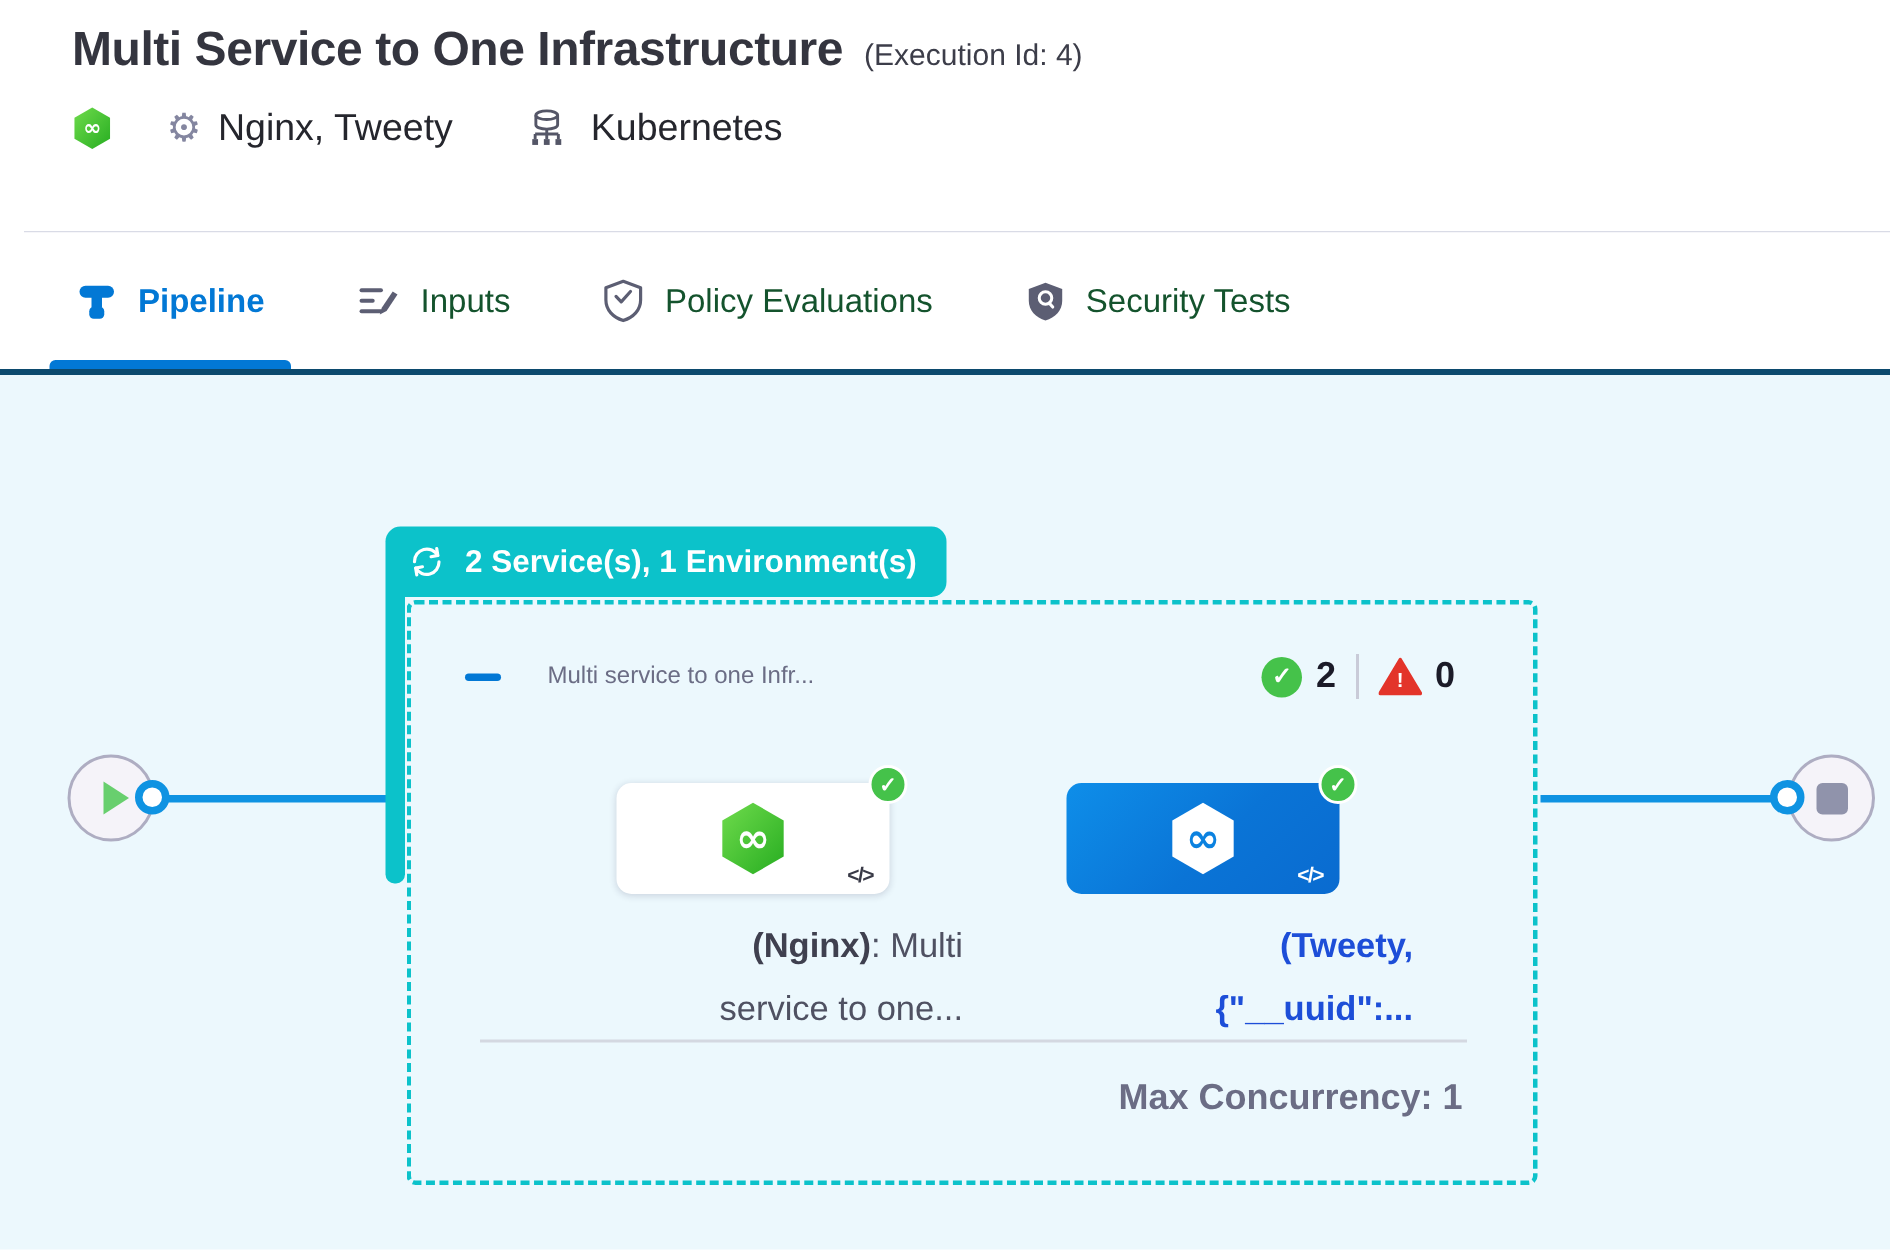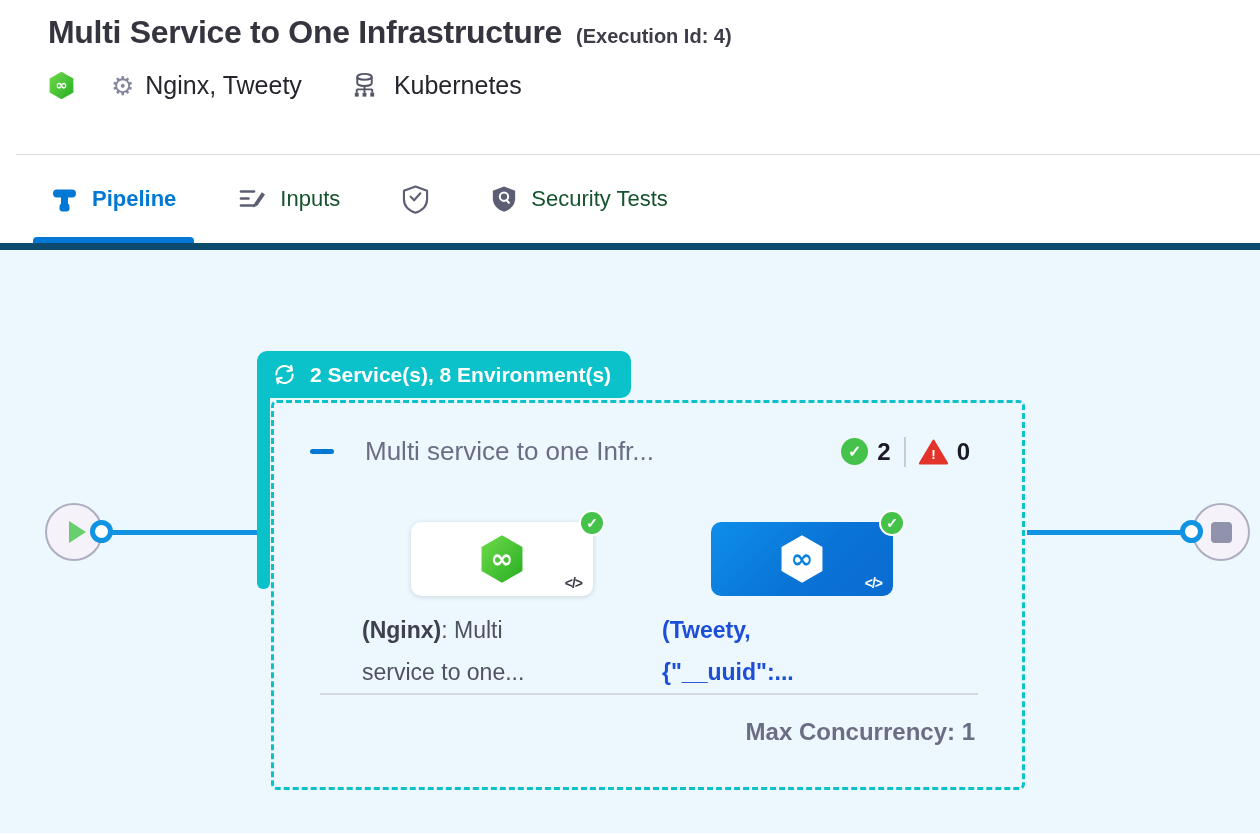--- a/index.html
+++ b/index.html
@@ -7,30 +7,30 @@
   body {
     width:1260px; height:834px; overflow:hidden;
     font-family:"Liberation Sans", sans-serif;
     background:#ffffff; color:#383946;
   }
 
   
   .header { height:155px; background:#fff; border-bottom:1px solid #d9dbe6; padding-left:32px;margin-left:16px; }
   .title-row { display:flex; align-items:baseline; padding-top:14px; }
   .page-title { font-size:32px; font-weight:700; color:#34353f; letter-spacing:-0.3px; margin:0; }
-  .exec-id { font-size:20px; font-weight:700; color:#3c3d49; margin-left:14px; }
+  .exec-id { font-size:20px; font-weight:400; color:#3c3d49; margin-left:14px; }
   .meta-row { display:flex; align-items:center; margin-top:20px; }
   .cd-logo { margin-right:36px; display:flex; }
   .gear { font-family:"DejaVu Sans", sans-serif; font-size:26px; color:#8486a0; margin-right:11px; line-height:1; }
   .meta-text { font-size:25px; color:#25262d; }
   .svc-names { margin-right:48px; }
   .infra-ico { margin-right:15px; display:flex; }
 
   
-  .tabbar { height:95px; background:#fff; border-bottom:7px solid #0c4a6e; display:flex; align-items:stretch; padding-left:33px; }
+  .tabbar { height:95px; background:#fff; border-bottom:4px solid #0c4a6e; display:flex; align-items:stretch; padding-left:33px; }
   .tab { display:flex; align-items:center; gap:14px; padding:0 18px; margin-right:26px; font-size:22px; color:#14532d; position:relative; cursor:pointer; }
   .tab .ticon { display:flex; }
   .tab.active { color:#0278d5; font-weight:700; }
   .tab.active::after { content:''; position:absolute; left:0; right:0; bottom:0; height:6px; background:#0278d5; border-radius:4px 4px 0 0; }
 
   
   .canvas { position:relative; height:583px; background:#ecf8fd; }
 
   .edge { position:absolute; height:5px; background:#0f93e2; top:280px; z-index:1; }
   .edge-left  { left:102px; width:164px; }
@@ -53,39 +53,39 @@
                 display:flex; align-items:center; gap:13px; padding:0 20px 0 15px;
                 color:#fff; font-size:21px; font-weight:600; cursor:pointer; white-space:nowrap; }
   .loop-strip { position:absolute; left:257px; top:148px; width:13px; height:191px;
                 background:#0cc2ca; border-radius:0 0 6px 6px; z-index:2; }
 
   .stage-box { position:absolute; left:271px; top:150px; width:754px; height:390px; z-index:3;
                border:3px dashed #0cc2ca; border-radius:6px; background:#ecf8fd; }
 
   .stage-header { display:flex; align-items:center; margin:33px 52px 0 36px; }
   .minus-bar { width:24px; height:5px; background:#0278d5; border-radius:3px; margin-right:31px; cursor:pointer; flex:none; }
-  .stage-title { font-size:26px; color:#6b6d85; flex:1; white-space:nowrap; overflow:hidden; }
+  .stage-title { font-size:16px; color:#6b6d85; flex:1; white-space:nowrap; overflow:hidden; }
   .counts { display:flex; align-items:center; font-size:24px; font-weight:600; color:#1b1b28; }
   .check-circle { width:27px; height:27px; border-radius:50%; background:#45c24a; color:#fff;
                   display:flex; align-items:center; justify-content:center; font-size:16px; font-weight:700; margin-right:9px; flex:none; }
   .count-div { width:2px; height:30px; background:#c9cbd8; margin:0 13px; }
   .warn-ico { margin-right:9px; display:flex; }
 
   .service-card { position:absolute; width:182px; height:74px; border-radius:10px; cursor:pointer; }
   .card-nginx  { left:137px; top:119px; background:#ffffff; box-shadow:0 1px 5px rgba(30,30,70,.16); }
   .card-tweety { left:437px; top:119px; background:linear-gradient(135deg,#0e8ee9 0%,#0a74d6 55%,#0a6bd0 100%); }
   .card-logo { position:absolute; left:50%; top:50%; transform:translate(-50%,-50%); display:flex; }
   .code-glyph { position:absolute; right:11px; bottom:5px; font-size:14px; font-weight:700; letter-spacing:-1px; }
   .code-dark { color:#383946; }
   .code-light { color:#ffffff; }
   .status-badge { position:absolute; top:-12px; right:-12px; width:26px; height:26px; border-radius:50%;
                   background:#45c24a; border:2px solid #fff; color:#fff; font-size:14px; font-weight:700;
                   display:flex; align-items:center; justify-content:center; }
 
-  .svc-label { position:absolute; top:206px; width:280px; text-align:left;
+  .svc-label { position:absolute; top:206px; width:280px; text-align:right;
                font-size:23px; line-height:42px; color:#4f5162; }
   .svc-label .b { font-weight:700; color:#3f404f; }
   .label-nginx  { left:88px; }
   .label-tweety { left:388px; font-weight:700; color:#1d4ed8; }
 
   .stage-divider { position:absolute; left:46px; top:290px; width:658px; height:2px; background:#d4d8e1; }
   .max-conc { position:absolute; top:315px; right:47px; font-size:24px; font-weight:700; color:#6b6d85; }
 </style>
 </head>
 <body>
@@ -148,20 +148,21 @@
     </span>
     <span>Inputs</span>
   </div>
   <div class="tab">
     <span class="ticon">
       <svg width="27" height="29" viewBox="0 0 28 30" fill="none" stroke="#5c5e73" stroke-width="2.2" stroke-linejoin="round">
         <path d="M14 1.5 L26 6 V14.5 C26 21.5 21 26.5 14 28.7 C7 26.5 2 21.5 2 14.5 V6 Z"></path>
         <path d="M9 12 l3.6 3.8 L19 8.6" stroke-linecap="round"></path>
       </svg>
     </span>
+    <span>Policy Evaluations</span>
   </div>
   <div class="tab">
     <span class="ticon">
       <svg width="26" height="28" viewBox="0 0 28 30">
         <path d="M14 1.5 L26 6 V14.5 C26 21.5 21 26.5 14 28.7 C7 26.5 2 21.5 2 14.5 V6 Z" fill="#5c5e73"></path>
         <circle cx="14" cy="12.5" r="4.5" fill="none" stroke="#ffffff" stroke-width="2.2"></circle>
         <path d="M16.8 16.2 l2.4 2.8" stroke="#ffffff" stroke-width="2.2" stroke-linecap="round"></path>
       </svg>
     </span>
     <span>Security Tests</span>
@@ -180,21 +181,21 @@
 
   <div class="loop-badge">
     <span style="display:flex;">
       <svg width="25" height="25" viewBox="0 0 26 26" fill="none" stroke="#ffffff" stroke-width="2.2" stroke-linecap="round" stroke-linejoin="round">
         <path d="M4.5 13 A 8.6 8.6 0 0 1 20.6 8.6"></path>
         <path d="M19.9 3.9 l0.8 4.7 -4.7 0.9"></path>
         <path d="M21.5 13 A 8.6 8.6 0 0 1 5.4 17.4"></path>
         <path d="M6.1 22.1 l-0.8 -4.7 4.7 -0.9"></path>
       </svg>
     </span>
-    <span>2 Service(s), 8 Environment(s)</span>
+    <span>2 Service(s), 1 Environment(s)</span>
   </div>
   <div class="loop-strip"></div>
 
   <div class="stage-box">
     <div class="stage-header">
       <div class="minus-bar"></div>
       <div class="stage-title">Multi service to one Infr...</div>
       <div class="counts">
         <span class="check-circle">✓</span>
         <span>2</span>

